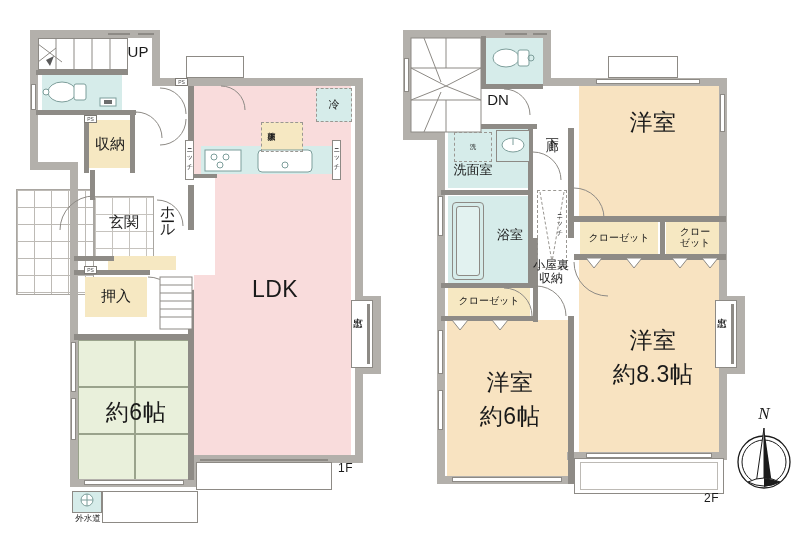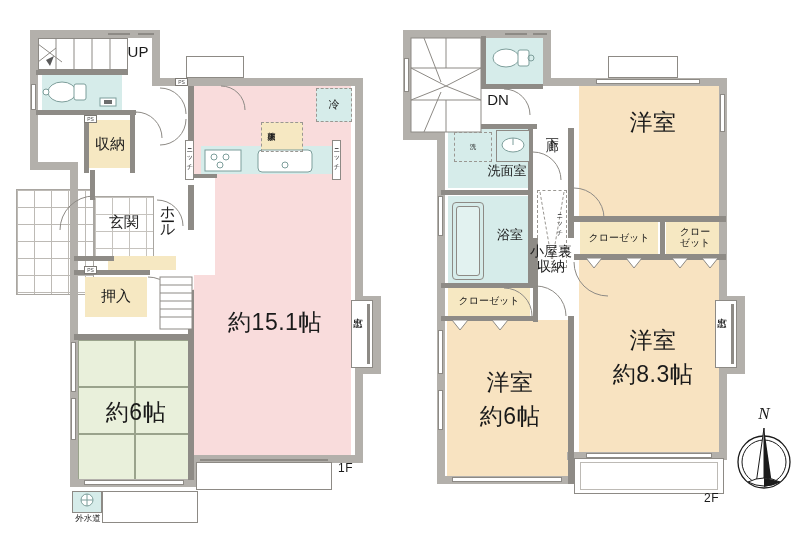--- a/index.html
+++ b/index.html
@@ -309,21 +309,21 @@
         <line x1="160" y1="309" x2="192" y2="309"></line>
         <line x1="160" y1="317" x2="192" y2="317"></line>
       </g>
     </svg>
 
     <div class="lbl mid" style="left:118px; top:44px; width:40px;">UP</div>
     <div class="lbl mid" style="left:88px; top:136px; width:44px;">収納</div>
     <div class="lbl mid" style="left:96px; top:214px; width:56px;">玄関</div>
     <div class="vert mid" style="left:160px; top:196px; height:70px;">ホール</div>
     <div class="lbl mid" style="left:85px; top:288px; width:62px;">押入</div>
-    <div class="lbl big" style="left:210px; top:310px; width:130px;">約15.1帖</div>
+    <div class="lbl big" style="left:220px; top:277px; width:110px;">LDK</div>
     <div class="lbl big" style="left:83px; top:400px; width:106px;">約6帖</div>
     <div class="lbl floorlbl" style="left:338px; top:462px; width:26px; text-align:left;">1F</div>
   </div>
 
   <div class="lay">
 
     <div class="room yoshitsu" style="left:579px; top:85px; width:147px; height:135px;"></div>
     <div class="room yoshitsu" style="left:579px; top:255px; width:147px; height:205px;"></div>
     <div class="room yoshitsu" style="left:447px; top:320px; width:125px; height:160px;"></div>
 
@@ -398,21 +398,21 @@
     <div class="box" style="left:456px; top:206px; width:24px; height:70px; background:#e2f2f0; border-radius:3px;"></div>
 
     <div class="dash" style="left:537px; top:190px; width:30px; height:78px;"></div>
     <svg width="800" height="556">
       <g stroke="#9a9792" stroke-width="1" fill="none" stroke-dasharray="3,2">
         <line x1="540" y1="192" x2="552" y2="262"></line>
         <line x1="564" y1="192" x2="552" y2="262"></line>
       </g>
     </svg>
     <div class="vert tiny" style="left:556px; top:210px; height:34px;">ニッチ</div>
-    <div class="lbl tiny" style="left:527px; top:244px; width:48px; font-size:14px; line-height:1.05;"><span>小屋裏
+    <div class="lbl tiny" style="left:527px; top:259px; width:48px; font-size:12px; line-height:1.05;"><span>小屋裏
 収納</span></div>
 
     <div class="box" style="left:715px; top:300px; width:22px; height:68px;"></div>
     <div class="vert sml" style="left:716px; top:310px; height:46px; font-size:10px;">出窓</div>
     <div class="line" style="left:731px; top:304px; width:3px; height:60px;"></div>
 
     <div class="box" style="left:574px; top:458px; width:150px; height:36px;"></div>
     <div class="boxt" style="left:580px; top:462px; width:138px; height:28px; border-color:#bdbab5;"></div>
 
     <div class="box" style="left:438px; top:196px; width:5px; height:40px;"></div>
@@ -442,21 +442,21 @@
         <polygon points="626,258 642,258 634,268"></polygon>
         <polygon points="672,258 688,258 680,268"></polygon>
         <polygon points="702,258 718,258 710,268"></polygon>
         <polygon points="452,320 468,320 460,330"></polygon>
         <polygon points="492,320 508,320 500,330"></polygon>
       </g>
     </svg>
 
     <div class="lbl mid" style="left:478px; top:92px; width:40px;">DN</div>
     <div class="vert mid" style="left:545px; top:128px; height:50px; font-size:13px;">廊下</div>
-    <div class="lbl sml" style="left:466px; top:164px; width:82px; font-size:13px;">洗面室</div>
+    <div class="lbl sml" style="left:432px; top:164px; width:82px; font-size:13px;font-family:Liberation Mono, monospace;">洗面室</div>
     <div class="lbl sml" style="left:486px; top:228px; width:48px; font-size:13px;">浴室</div>
     <div class="lbl xsml" style="left:580px; top:232px; width:78px; font-size:10px;">クローゼット</div>
     <div class="lbl xsml" style="left:666px; top:226px; width:58px; font-size:10px;">クロー
 ゼット</div>
     <div class="lbl xsml" style="left:448px; top:295px; width:82px; font-size:10px;">クローゼット</div>
 
     <div class="lbl big" style="left:599px; top:110px; width:108px;">洋室</div>
     <div class="lbl big" style="left:599px; top:328px; width:108px;">洋室</div>
     <div class="lbl big" style="left:589px; top:362px; width:128px;">約8.3帖</div>
     <div class="lbl big" style="left:456px; top:370px; width:108px;">洋室</div>

